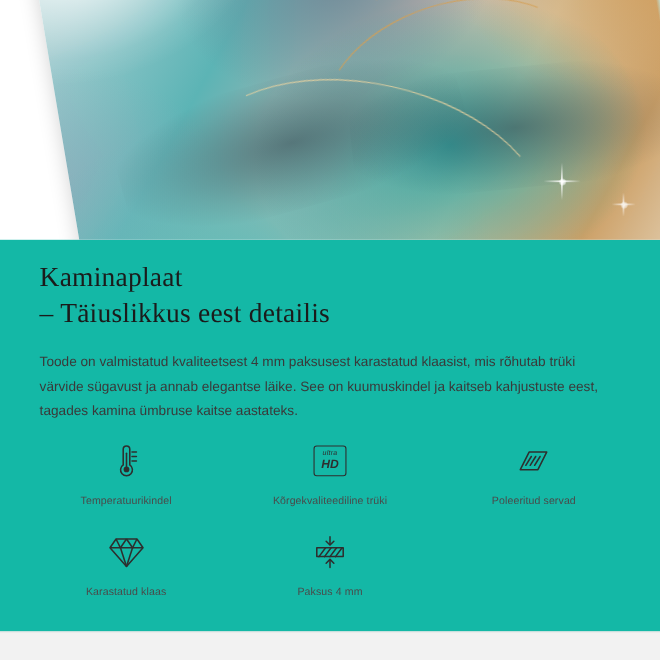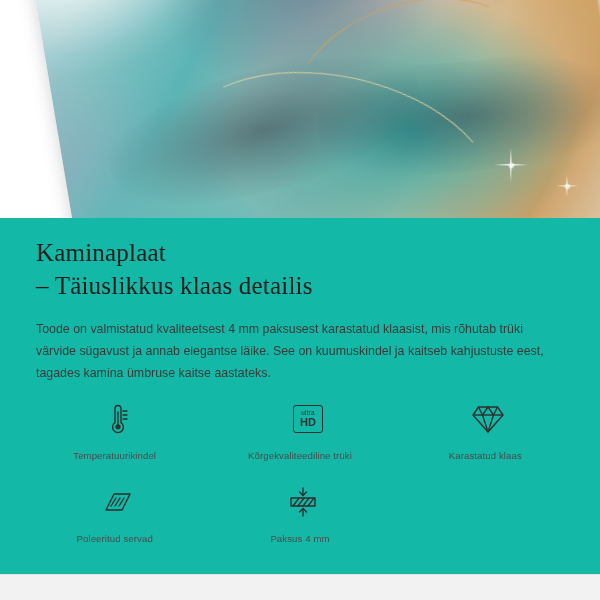--- a/index.html
+++ b/index.html
@@ -138,22 +138,23 @@
   .feature {
     display: flex;
     flex-direction: column;
     align-items: center;
     justify-content: flex-start;
   }
   .feature-icon {
     width: 46px; height: 46px;
     display: flex;
     align-items: center;
-    justify-content: flex-end;
+    justify-content: center;
     color: #2e2e2e;
+    font-style: italic;
   }
   .feature-label {
     margin-top: 8px;
     font-size: 9.6px;
     color: #4a4a4a;
     letter-spacing: 0.1px;
   }
   .badge-hd {
     width: 30px; height: 28px;
     border: 1.6px solid #2e2e2e;
@@ -195,21 +196,21 @@
       <div class="plate-edge-right"></div>
 
     </div>
     <div class="sparkle sp1"></div>
     <div class="sparkle sp2"></div>
   </div>
 
   <div class="content">
     <h1 class="headline">
       <span>Kaminaplaat</span>
-      <span class="l2">– Täiuslikkus klaas detailis</span>
+      <span class="l2">– Täiuslikkus eest detailis</span>
     </h1>
     <p class="body-copy">Toode on valmistatud kvaliteetsest 4 mm paksusest karastatud klaasist, mis rõhutab trüki värvide sügavust ja annab elegantse läike. See on kuumuskindel ja kaitseb kahjustuste eest, tagades kamina ümbruse kaitse aastateks.</p>
   </div>
 
   <div class="features">
 
     <div class="feature">
       <div class="feature-icon">
         <svg width="40" height="40" viewBox="0 0 40 40" fill="none" stroke="#2e2e2e" stroke-width="1.4" stroke-linecap="round">
           <path d="M17 9.5a3 3 0 0 1 6 0v14.2a5.4 5.4 0 1 1-6 0z"></path>
@@ -226,47 +227,47 @@
     <div class="feature">
       <div class="feature-icon">
         <div class="badge-hd">
           <span class="t1">ultra</span>
           <span class="t2">HD</span>
         </div>
       </div>
       <div class="feature-label">Kõrgekvaliteediline trüki</div>
     </div>
 
+
+    <div class="feature">
+      <div class="feature-icon">
+        <svg width="40" height="40" viewBox="0 0 40 40" fill="none" stroke="#2e2e2e" stroke-width="1.4" stroke-linejoin="round" stroke-linecap="round">
+          <polygon points="8,28 16,12 32,12 24,28"></polygon>
+          <line x1="13" y1="24" x2="18" y2="16"></line>
+          <line x1="17" y1="24" x2="22" y2="16"></line>
+          <line x1="21" y1="24" x2="26" y2="16"></line>
+        </svg>
+      </div>
+      <div class="feature-label">Poleeritud servad</div>
+    </div>
 
     <div class="feature">
       <div class="feature-icon">
         <svg width="40" height="40" viewBox="0 0 40 40" fill="none" stroke="#2e2e2e" stroke-width="1.4" stroke-linejoin="round">
           <polygon points="20,33 5,16 10.5,8 29.5,8 35,16"></polygon>
           <line x1="5" y1="16" x2="35" y2="16"></line>
           <line x1="10.5" y1="8" x2="14.5" y2="16"></line>
           <line x1="29.5" y1="8" x2="25.5" y2="16"></line>
           <line x1="14.5" y1="16" x2="20" y2="33"></line>
           <line x1="25.5" y1="16" x2="20" y2="33"></line>
           <line x1="20" y1="8" x2="14.5" y2="16"></line>
           <line x1="20" y1="8" x2="25.5" y2="16"></line>
         </svg>
       </div>
       <div class="feature-label">Karastatud klaas</div>
-    </div>
-
-    <div class="feature">
-      <div class="feature-icon">
-        <svg width="40" height="40" viewBox="0 0 40 40" fill="none" stroke="#2e2e2e" stroke-width="1.4" stroke-linejoin="round" stroke-linecap="round">
-          <polygon points="8,28 16,12 32,12 24,28"></polygon>
-          <line x1="13" y1="24" x2="18" y2="16"></line>
-          <line x1="17" y1="24" x2="22" y2="16"></line>
-          <line x1="21" y1="24" x2="26" y2="16"></line>
-        </svg>
-      </div>
-      <div class="feature-label">Poleeritud servad</div>
     </div>
 
     <div class="feature">
       <div class="feature-icon">
         <svg width="40" height="40" viewBox="0 0 40 40" fill="none" stroke="#2e2e2e" stroke-width="1.4" stroke-linecap="round" stroke-linejoin="round">
           <line x1="20" y1="6" x2="20" y2="13"></line>
           <polyline points="16.5,10 20,13.5 23.5,10"></polyline>
           <rect x="8" y="16" width="24" height="8"></rect>
           <line x1="10" y1="24" x2="16" y2="16"></line>
           <line x1="15" y1="24" x2="21" y2="16"></line>

